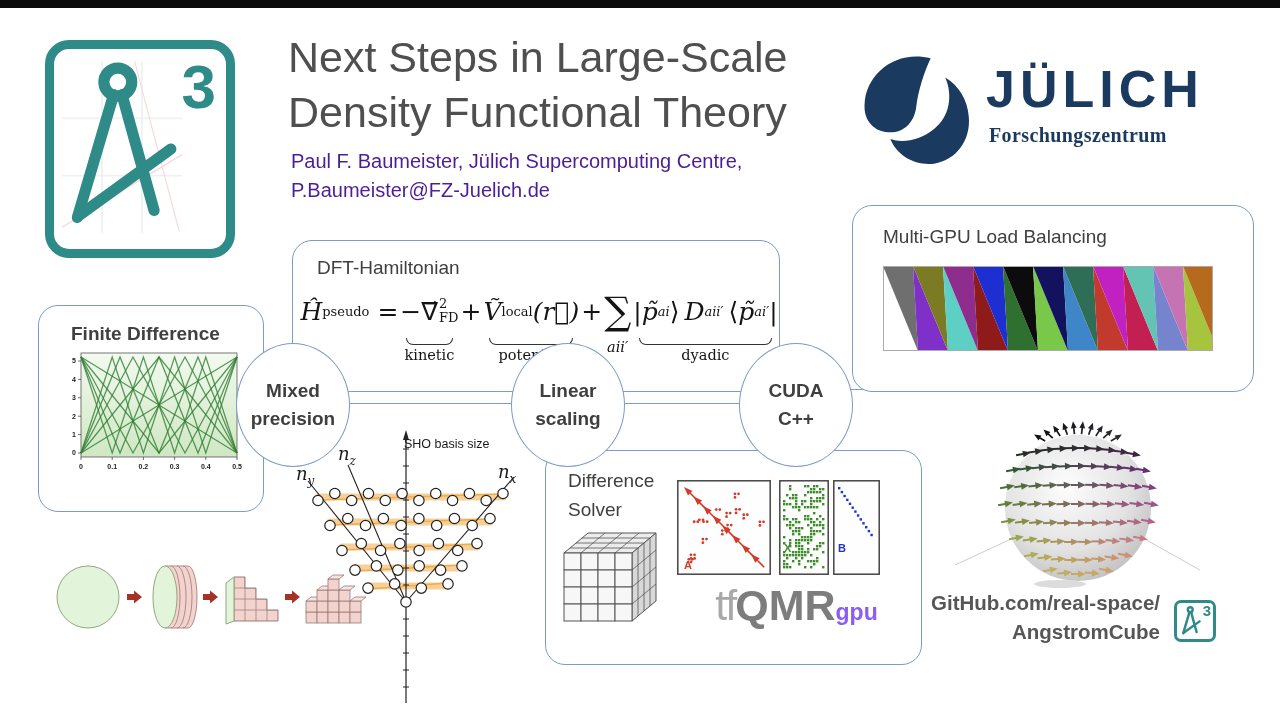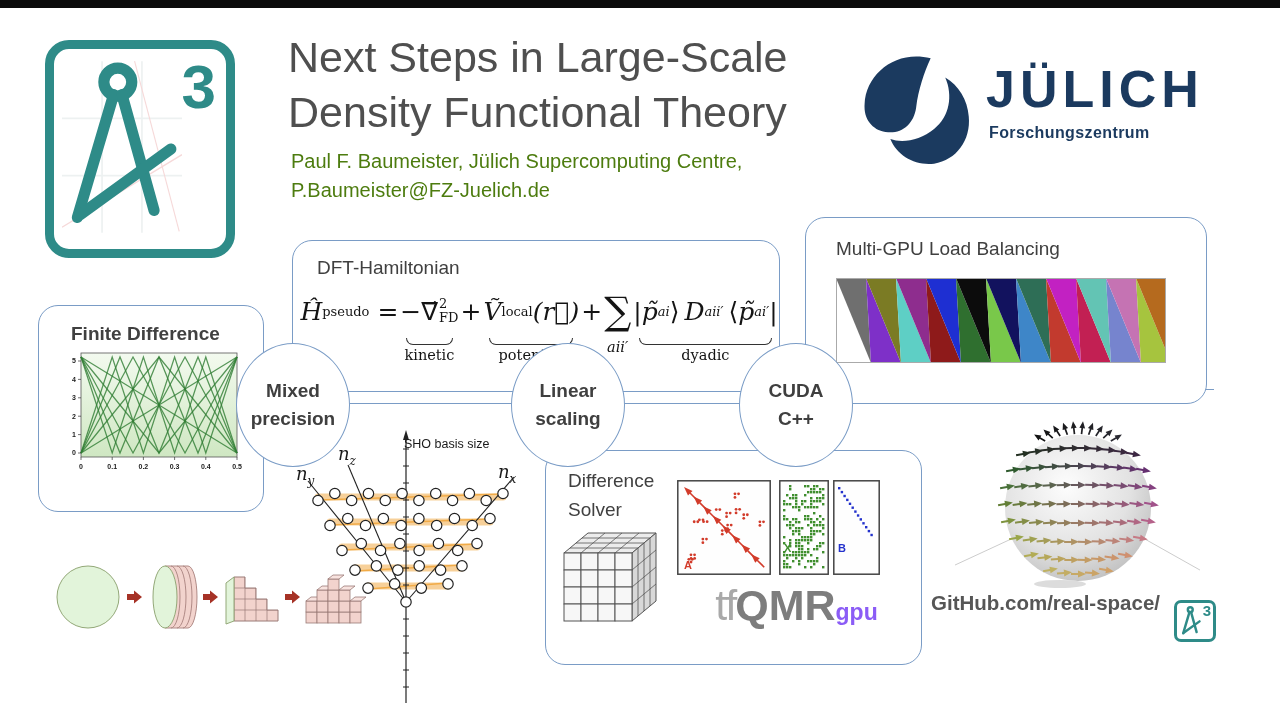--- a/index.html
+++ b/index.html
@@ -6,39 +6,39 @@
     --teal:#2e8b88; --navy:#1b3a5f; --blue:#7a9cc6;
     --txt:#3f3f3f;
   }
   html,body{margin:0;padding:0;background:#e8e8e8;}
   .slide{position:relative;width:1280px;height:720px;background:#fff;overflow:hidden;
          font-family:"Liberation Sans",sans-serif;}
   .topbar{position:absolute;left:0;top:0;width:1280px;height:8px;background:#0b0b0b;}
 
   
   .title{position:absolute;left:288px;top:30px;font-size:43px;color:#4f4f4f;line-height:1.28;}
-  .author{position:absolute;left:291px;top:147px;font-size:20px;color:#4d7c0f;line-height:1.45;}
+  .author{position:absolute;left:291px;top:147px;font-size:20px;color:#4c1d95;line-height:1.45;}
 
   
   .ang-box{position:absolute;left:45px;top:40px;width:172px;height:200px;border:9px solid var(--teal);
            border-radius:24px;background:#fff;}
   .ang-box svg{position:absolute;left:8px;top:12px;width:120px;height:172px;}
   .ang3{position:absolute;right:10px;top:2px;font-size:62px;font-weight:bold;color:var(--teal);}
 
   
   .jl{position:absolute;left:856px;top:55px;width:370px;height:118px;}
   .jl-mark{position:absolute;left:0;top:0;width:118px;height:112px;}
   .jl-title{position:absolute;left:130px;top:4px;font-size:52px;font-weight:bold;color:var(--navy);letter-spacing:5px;}
-  .jl-sub{position:absolute;left:133px;top:69px;font-size:16px;font-weight:bold;color:var(--navy);letter-spacing:0.4px;}
+  .jl-sub{position:absolute;left:133px;top:69px;font-size:20px;font-weight:bold;color:var(--navy);letter-spacing:0.4px;font-family:Liberation Serif, serif;}
 
   
   .panel{position:absolute;border:1.6px solid var(--blue);border-radius:20px;background:#fff;}
   #p-fd{left:38px;top:305px;width:224px;height:205px;font-weight:bold;}
   #p-dft{left:292px;top:240px;width:486px;height:150px;}
-  #p-gpu{left:805px;top:205px;width:400px;height:185px;margin-top:12px;}
+  #p-gpu{left:852px;top:205px;width:400px;height:185px;}
   #p-iter{left:545px;top:450px;width:375px;height:213px;z-index:1;}
   .plabel{position:absolute;font-size:19px;color:#404040;}
 
   
   .conn{position:absolute;border-top:1.6px solid var(--blue);z-index:0;}
   #c1{left:292px;top:403px;width:275px;}
   #c2{left:567px;top:403px;width:228px;}
   #c3{left:795px;top:389px;width:419px;}
 
   
@@ -781,20 +781,21 @@
       <path d="M-7,-1 L0,-1 L0,-3.4 L8,0 L0,3.4 L0,1 L-7,1 Z" fill="rgb(207,144,112)" transform="translate(170,135) rotate(10) scale(1)"></path>
       <path d="M-7,-1 L0,-1 L0,-3.4 L8,0 L0,3.4 L0,1 L-7,1 Z" fill="rgb(191,177,98)" transform="translate(95,150) rotate(-10) scale(1)"></path>
       <path d="M-7,-1 L0,-1 L0,-3.4 L8,0 L0,3.4 L0,1 L-7,1 Z" fill="rgb(195,173,100)" transform="translate(109,153) rotate(-5) scale(1)"></path>
       <path d="M-7,-1 L0,-1 L0,-3.4 L8,0 L0,3.4 L0,1 L-7,1 Z" fill="rgb(199,169,101)" transform="translate(123,154) rotate(0) scale(1)"></path>
       <path d="M-7,-1 L0,-1 L0,-3.4 L8,0 L0,3.4 L0,1 L-7,1 Z" fill="rgb(203,164,103)" transform="translate(137,153) rotate(5) scale(1)"></path>
       <path d="M-7,-1 L0,-1 L0,-3.4 L8,0 L0,3.4 L0,1 L-7,1 Z" fill="rgb(207,160,104)" transform="translate(151,150) rotate(10) scale(1)"></path>
     </svg>
 
   <div class="gh">
     <div>GitHub.com/real-space/</div>
+    <div>AngstromCube</div>
   </div>
   <div class="ang-small">
     <svg id="ang-sm" viewBox="0 0 86 123">
         <circle cx="40" cy="15" r="10" fill="none" stroke="#2e8b88" stroke-width="10"></circle>
         <line x1="37" y1="24" x2="11" y2="112" stroke="#2e8b88" stroke-width="10" stroke-linecap="round"></line>
         <line x1="43" y1="24" x2="66" y2="107" stroke="#2e8b88" stroke-width="10" stroke-linecap="round"></line>
         <line x1="13" y1="110" x2="78" y2="63" stroke="#2e8b88" stroke-width="10" stroke-linecap="round"></line>
       </svg>
     <span class="ang3s">3</span>
   </div>

